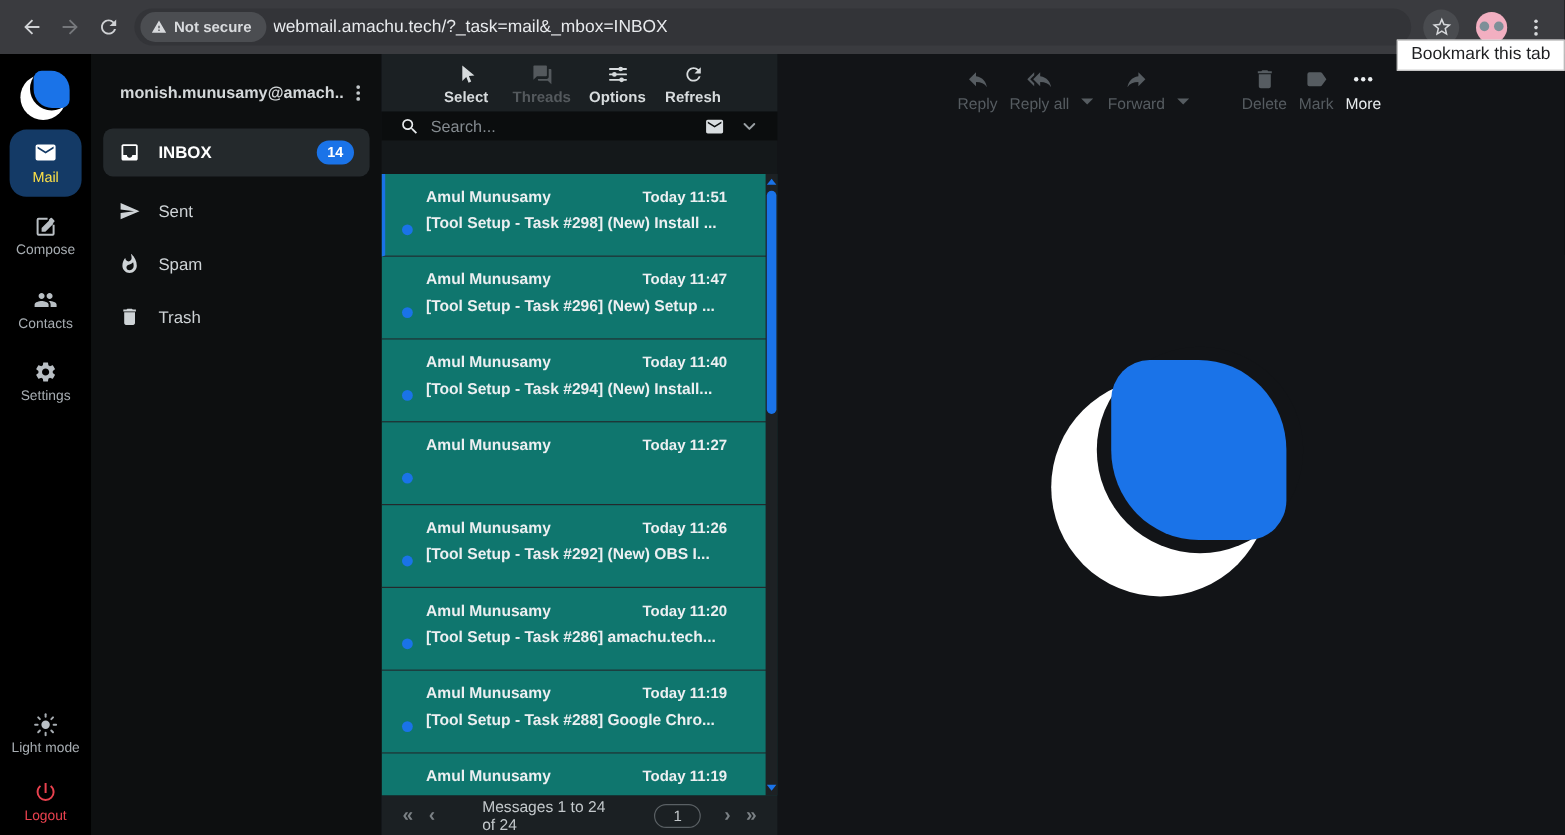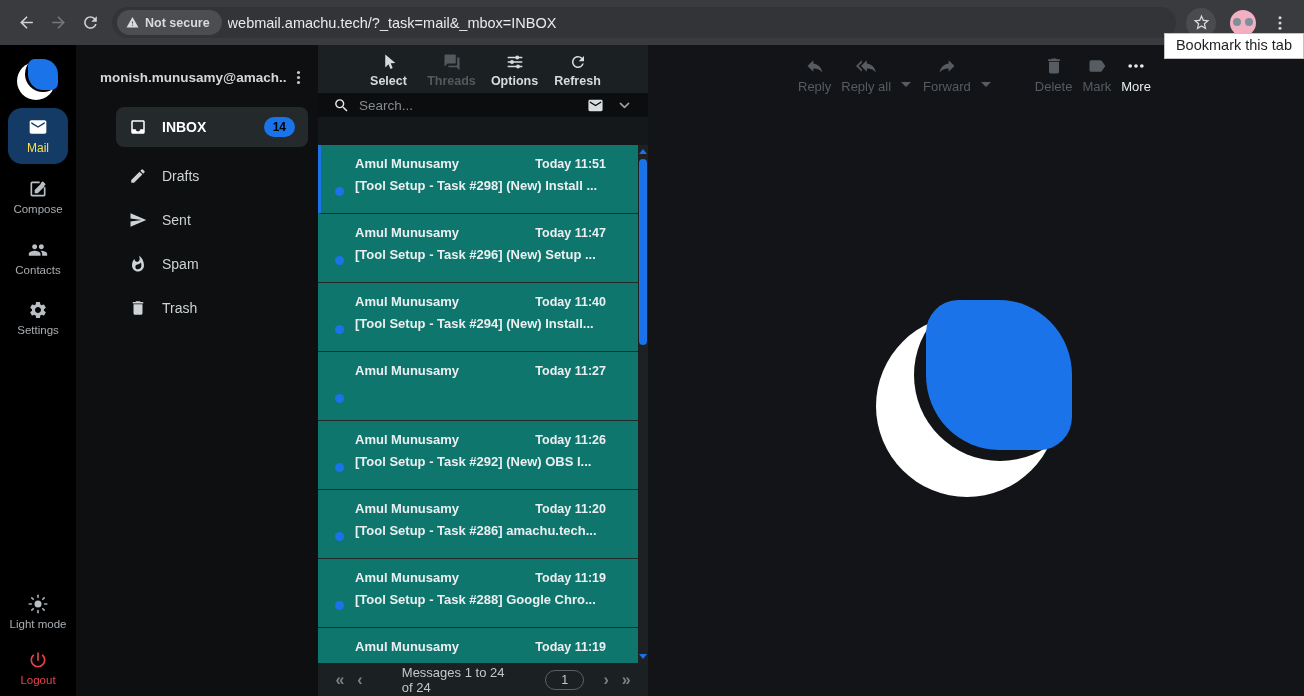--- a/index.html
+++ b/index.html
@@ -62,25 +62,25 @@
 
   
   .folders{ position:absolute; left:76px; top:0; width:242px; height:100%; background:#0d0f10; }
   .account-row{ display:flex; align-items:center; padding:20px 8px 8px 24px; }
   .account-email{ flex:1; min-width:0; font-weight:bold; font-size:13.5px; color:#d4d8da;
     white-space:nowrap; overflow:hidden; }
   .kebab{ width:24px; height:24px; display:grid; place-items:center; flex:none; }
   .kebab svg{ width:17px; height:17px; fill:#c3c8cb; }
   .folder-list{ padding:10px 10px 0; list-style:none; }
   .folder-item{ display:flex; align-items:center; height:44px; padding:0 13px; gap:15px;
-    color:#ced3d6; font-size:14px; border-radius:8px; cursor:pointer;margin-left:30px; }
+    color:#ced3d6; font-size:14px; border-radius:8px; cursor:pointer; }
   .folder-item svg{ width:18px; height:18px; fill:#ced3d6; flex:none; }
   .folder-item.active{ height:40px; margin-bottom:7px; background:#24292c; font-weight:bold; color:#fff; }
   .folder-item.active svg{ fill:#fff; }
-  .badge{ margin-left:auto; background:var(--accent); color:#000000; font-size:12px; font-weight:bold;
+  .badge{ margin-left:auto; background:var(--accent); color:#ffffff; font-size:12px; font-weight:bold;
     border-radius:12px; padding:4px 9px; line-height:1; }
 
   
   .listcol{ position:absolute; left:318px; top:0; width:330px; height:100%; background:#14181a; }
   .list-toolbar{ height:48px; background:#1b2023; display:flex; justify-content:center;
     gap:13px; padding-top:8px;font-weight:bold; }
   .tbtn{ min-width:50px; text-align:center; color:#d7dbdd; font-size:12.5px; cursor:pointer; }
   .tbtn svg{ width:18px; height:18px; fill:#d7dbdd; display:block; margin:0 auto 3px; }
   .tbtn.disabled{ color:#54595d; cursor:default; }
   .tbtn.disabled svg{ fill:#54595d; }
@@ -266,26 +266,20 @@
       <ul class="folder-list">
         <li class="folder-item active">
           <svg viewBox="0 0 24 24">
               <path d="M19 3H4.99C3.88 3 3 3.9 3 5v14c0 1.1.88 2 1.99 2H19c1.1 0 2-.9 2-2V5c0-1.1-.9-2-2-2zm0 12h-4c0 1.66-1.35 3-3 3s-3-1.34-3-3H4.99V5H19v10z"></path>
             </svg>
           <span>INBOX</span>
           <span class="badge">14</span>
         </li>
         <li class="folder-item">
           <svg viewBox="0 0 24 24">
-              <path d="M3 17.25V21h3.75L17.81 9.94l-3.75-3.75L3 17.25zM20.71 7.04a1 1 0 0 0 0-1.41l-2.34-2.34a1 1 0 0 0-1.41 0l-1.83 1.83 3.75 3.75 1.83-1.83z"></path>
-            </svg>
-          <span>Drafts</span>
-        </li>
-        <li class="folder-item">
-          <svg viewBox="0 0 24 24">
               <path d="M2.01 21 23 12 2.01 3 2 10l15 2-15 2z"></path>
             </svg>
           <span>Sent</span>
         </li>
         <li class="folder-item">
           <svg viewBox="0 0 24 24">
               <path d="M13.5.67s.74 2.65.74 4.8c0 2.06-1.35 3.73-3.41 3.73-2.07 0-3.63-1.67-3.63-3.73l.03-.36C5.21 7.51 4 10.62 4 14c0 4.42 3.58 8 8 8s8-3.58 8-8C20 8.61 17.41 3.8 13.5.67zM11.71 19c-1.78 0-3.22-1.4-3.22-3.14 0-1.62 1.05-2.76 2.81-3.12 1.77-.36 3.6-1.21 4.62-2.58.39 1.29.59 2.65.59 4.04 0 2.65-2.15 4.8-4.8 4.8z"></path>
             </svg>
           <span>Spam</span>
         </li>

